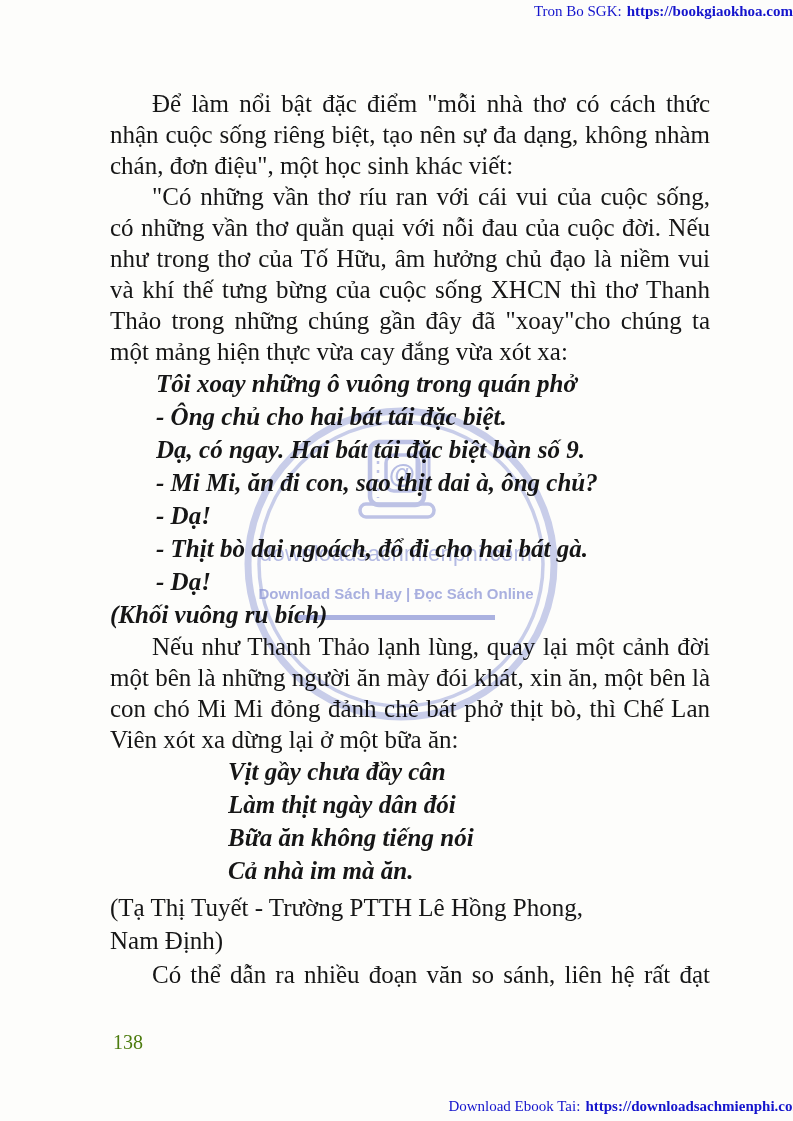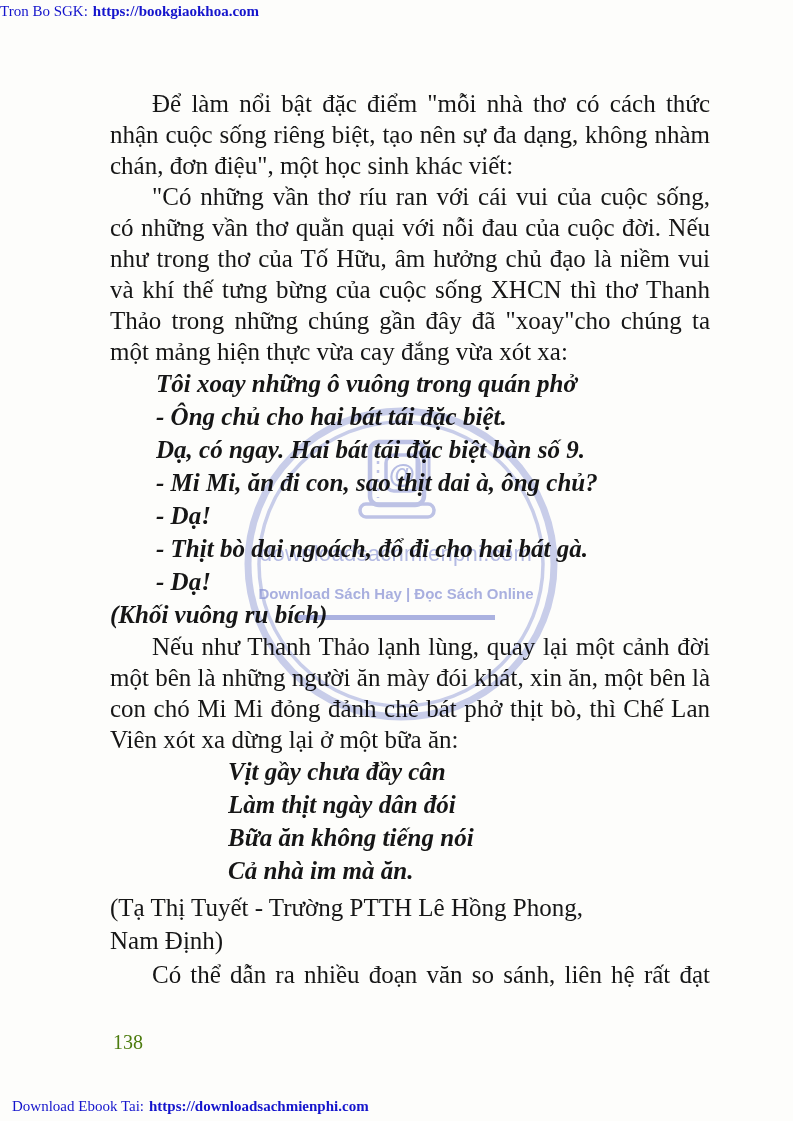--- a/index.html
+++ b/index.html
@@ -8,21 +8,21 @@
     width:793px;height:1121px;
     margin:0 auto;
     background:#fdfdfb;
     overflow:hidden;
     font-family:"Liberation Serif","DejaVu Serif",serif;
     color:#161616;
   }
   
   .top-link,.bottom-link{
     position:absolute;left:0;width:100%;
-    text-align:left;
+    text-align:right;
     font-size:15px;
     color:#1414cc;
     font-family:"Liberation Serif","DejaVu Serif",serif;
   }
   .top-link{top:3px;}
   .bottom-link{top:1098px;padding-left:12px;}
   .top-link b,.bottom-link b{font-weight:700;margin-left:5px;}
 
   
   .body-text{

